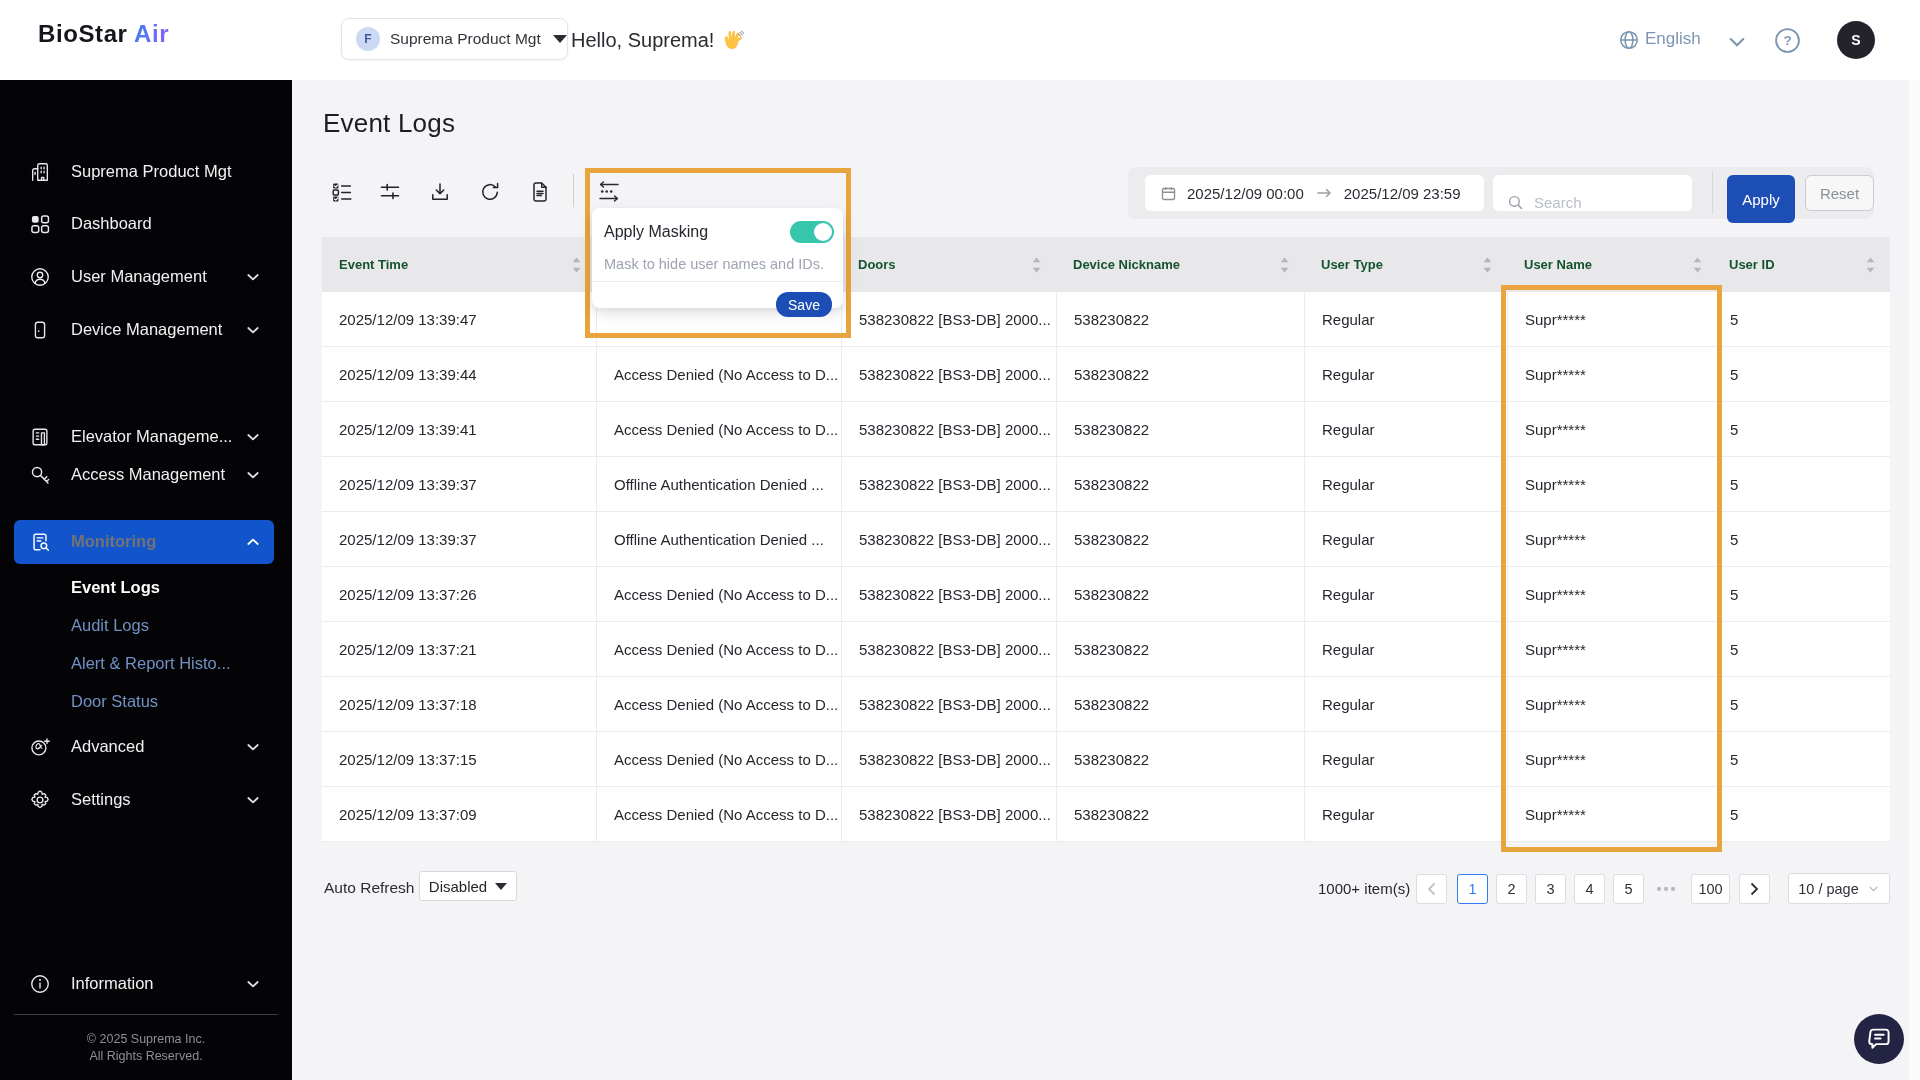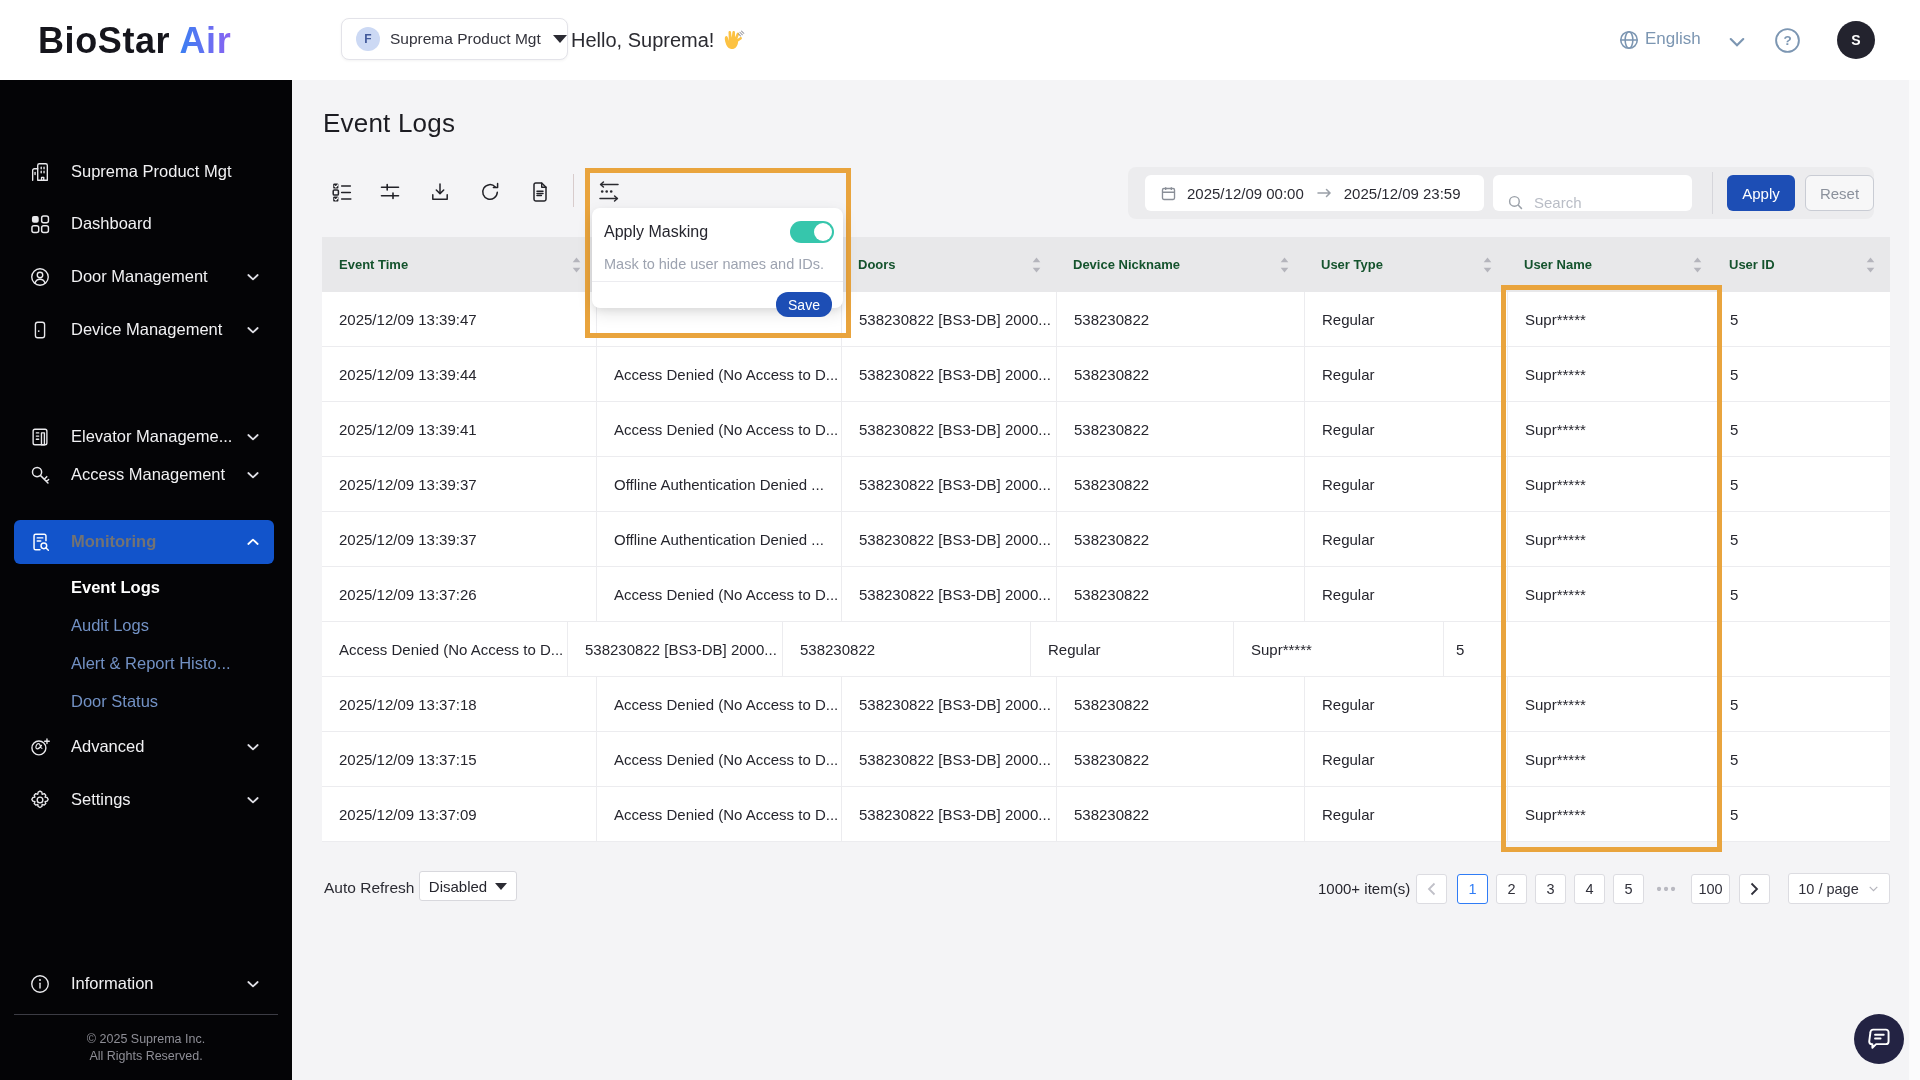--- a/index.html
+++ b/index.html
@@ -1,21 +1,21 @@
 <!DOCTYPE html>
 <html><head>
 <meta charset="utf-8">
 <style>
 *{margin:0;padding:0;box-sizing:border-box}
 html,body{width:1920px;height:1080px;overflow:hidden}
 body{font-family:"Liberation Sans",sans-serif;background:#f4f4f6;position:relative;color:#26262e}
 .abs{position:absolute}
 
 #header{left:0;top:0;width:1920px;height:80px;background:#fff}
-#logo{left:38px;top:20px;font-size:36px;font-weight:700;letter-spacing:0.6px}
+#logo{left:38px;top:20px;font-size:24px;font-weight:700;letter-spacing:0.6px}
 #logo .b{color:#15151c}
 #logo .a{background:linear-gradient(90deg,#3b7ff2,#8a63f2);-webkit-background-clip:text;background-clip:text;color:transparent}
 #orgbtn{left:341px;top:18px;width:227px;height:42px;background:#fff;border:1px solid #e3e3e9;border-radius:8px;box-shadow:0 1px 3px rgba(0,0,0,.05);display:flex;align-items:center;padding-left:14px}
 #orgbtn .fb{flex:none;width:24px;height:24px;border-radius:50%;background:#ccd9f4;color:#41599a;font-size:12px;font-weight:700;display:flex;align-items:center;justify-content:center}
 #orgbtn .t{margin-left:10px;font-size:15.5px;color:#33333c;white-space:nowrap}
 #orgbtn .c{margin-left:12px;width:0;height:0;border-left:7px solid transparent;border-right:7px solid transparent;border-top:8px solid #2b2b33}
 #hello{left:571px;top:0;height:80px;display:flex;align-items:center;font-size:20px;font-weight:500;color:#2b2b31}
 
 #sidebar{left:0;top:80px;width:292px;height:1000px;background:#040406}
 .mi{position:absolute;left:0;width:292px;height:53px;display:flex;align-items:center;color:#f1f1f3;font-size:16.5px}
@@ -28,21 +28,21 @@
 .foot{position:absolute;width:292px;text-align:center;font-size:12.5px;color:#8e8e96}
 
 #title{left:323px;top:108px;font-size:26px;font-weight:500;color:#1c1c22;letter-spacing:0.2px}
 .tico{position:absolute;top:180px;width:24px;height:24px}
 #tooldiv{left:573px;top:174px;width:1px;height:33px;background:#d8cccc}
 
 #filterbar{left:1128px;top:167px;width:746px;height:52px;background:#ececee;border-radius:8px}
 #datepill{position:absolute;left:17px;top:8px;width:339px;height:36px;background:#fff;border-radius:6px;display:flex;align-items:center;font-size:15px;color:#2b2b33}
 #searchpill{position:absolute;left:365px;top:8px;width:199px;height:36px;background:#fff;border-radius:6px;display:flex;align-items:flex-end;font-size:15px;color:#b9bdc6}
 #fdiv{position:absolute;left:584px;top:5px;width:1px;height:42px;background:#d6d6db}
-#applybtn{position:absolute;left:599px;top:8px;width:68px;height:36px;background:#1d4eb5;border-radius:6px;color:#fff;font-size:15px;display:flex;align-items:center;justify-content:center}
+#applybtn{position:absolute;left:599px;top:8px;width:68px;height:48px;background:#1d4eb5;border-radius:6px;color:#fff;font-size:15px;display:flex;align-items:center;justify-content:center}
 #resetbtn{position:absolute;left:677px;top:8px;width:69px;height:36px;background:#f7f7f8;border:1px solid #c9ccd4;border-radius:6px;color:#8b919c;font-size:15px;display:flex;align-items:center;justify-content:center}
 
 #table{left:322px;top:237px;width:1568px;background:#fff}
 .hrow{display:flex;height:55px;background:#e8e8ea}
 .hcell{display:flex;align-items:center;padding-left:17px;font-size:13px;font-weight:600;color:#14532d;position:relative}
 .hcell .sort{position:absolute;right:14px}
 .drow{display:flex;height:55px;border-bottom:1px solid #ececef;background:#fff}
 .dcell{display:flex;align-items:center;padding-left:17px;font-size:15px;color:#26262e;border-left:1px solid #ececef;white-space:nowrap;overflow:hidden}
 .dcell:first-child{border-left:none}
 .c1{width:274px}.c2{width:245px}.c3{width:215px}.c4{width:248px}.c5{width:203px}.c6{width:210px}.c7{width:173px;padding-left:12px}
@@ -120,21 +120,21 @@
         <rect x="13.8" y="13.8" width="7.4" height="7.4" rx="2.2"></rect>
       </svg>
       <span class="tx">Dashboard</span>
     </div>
 <div class="mi" style="top:170px">
       <svg class="ic" width="22" height="22" viewBox="0 0 24 24" fill="none" stroke="#e9e9ec" stroke-width="1.5" stroke-linecap="round" stroke-linejoin="round">
         <circle cx="12" cy="12" r="9"></circle>
         <circle cx="12" cy="9.8" r="3"></circle>
         <path d="M6.3 18.7c1.2-2.9 3.2-4.2 5.7-4.2s4.5 1.3 5.7 4.2"></path>
       </svg>
-      <span class="tx">Door Management</span>
+      <span class="tx">User Management</span>
       <svg class="ch" viewBox="0 0 24 24" fill="none" stroke="#dfdfe5" stroke-width="2.7" stroke-linecap="round" stroke-linejoin="round">
         <path d="M5 9l7 6.5 7-6.5"></path>
       </svg>
     </div>
 <div class="mi" style="top:223px">
       <svg class="ic" width="22" height="22" viewBox="0 0 24 24" fill="none" stroke="#e9e9ec" stroke-width="1.5" stroke-linecap="round" stroke-linejoin="round">
         <rect x="7" y="3.5" width="10" height="17" rx="2.5"></rect>
         <circle cx="10.6" cy="13.2" r="1" fill="#e9e9ec" stroke="none"></circle>
       </svg>
       <span class="tx">Device Management</span>
@@ -369,20 +369,21 @@
     <div class="drow">
       <div class="dcell c1">2025/12/09 13:37:26</div>
       <div class="dcell c2">Access Denied (No Access to D...</div>
       <div class="dcell c3">538230822 [BS3-DB] 2000...</div>
       <div class="dcell c4">538230822</div>
       <div class="dcell c5">Regular</div>
       <div class="dcell c6">Supr*****</div>
       <div class="dcell c7">5</div>
     </div>
     <div class="drow">
+      <div class="dcell c1">2025/12/09 13:37:21</div>
       <div class="dcell c2">Access Denied (No Access to D...</div>
       <div class="dcell c3">538230822 [BS3-DB] 2000...</div>
       <div class="dcell c4">538230822</div>
       <div class="dcell c5">Regular</div>
       <div class="dcell c6">Supr*****</div>
       <div class="dcell c7">5</div>
     </div>
     <div class="drow">
       <div class="dcell c1">2025/12/09 13:37:18</div>
       <div class="dcell c2">Access Denied (No Access to D...</div>

